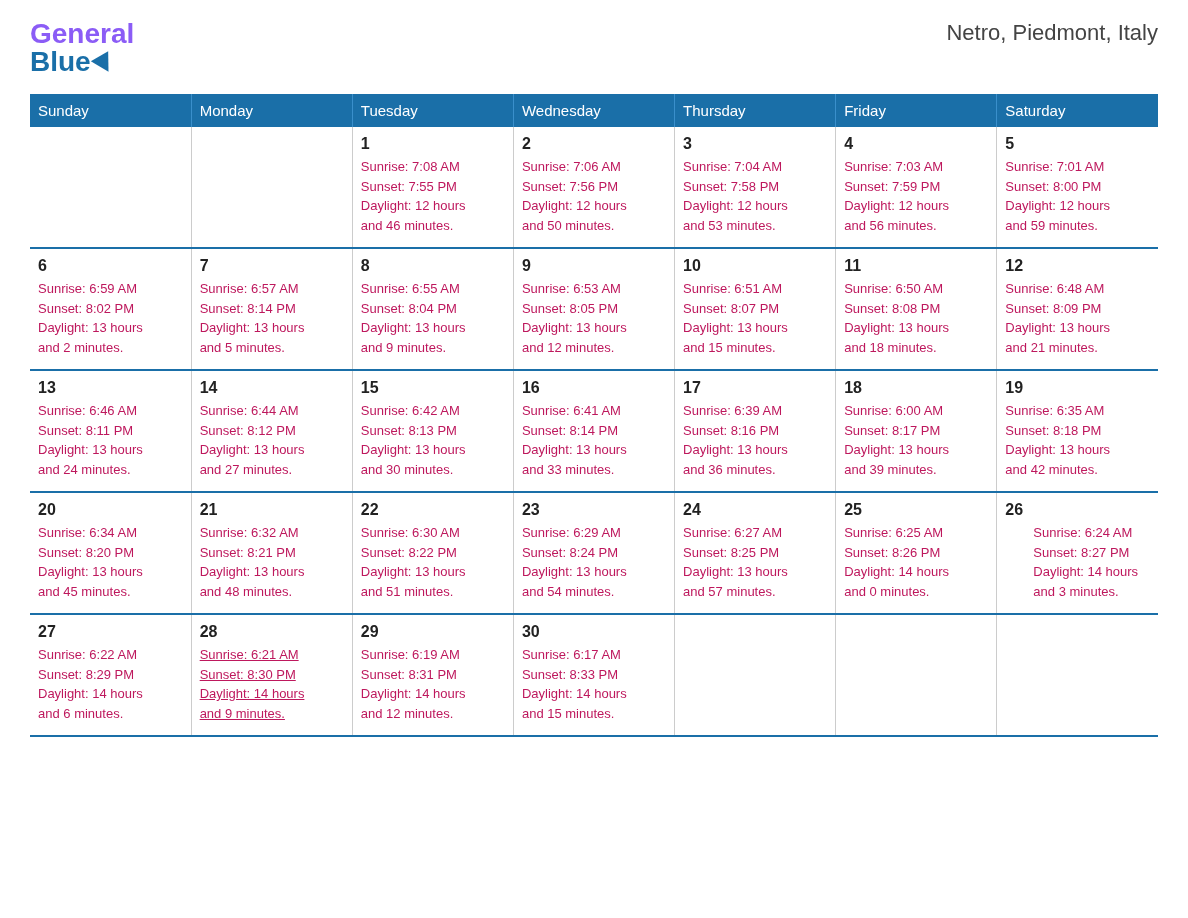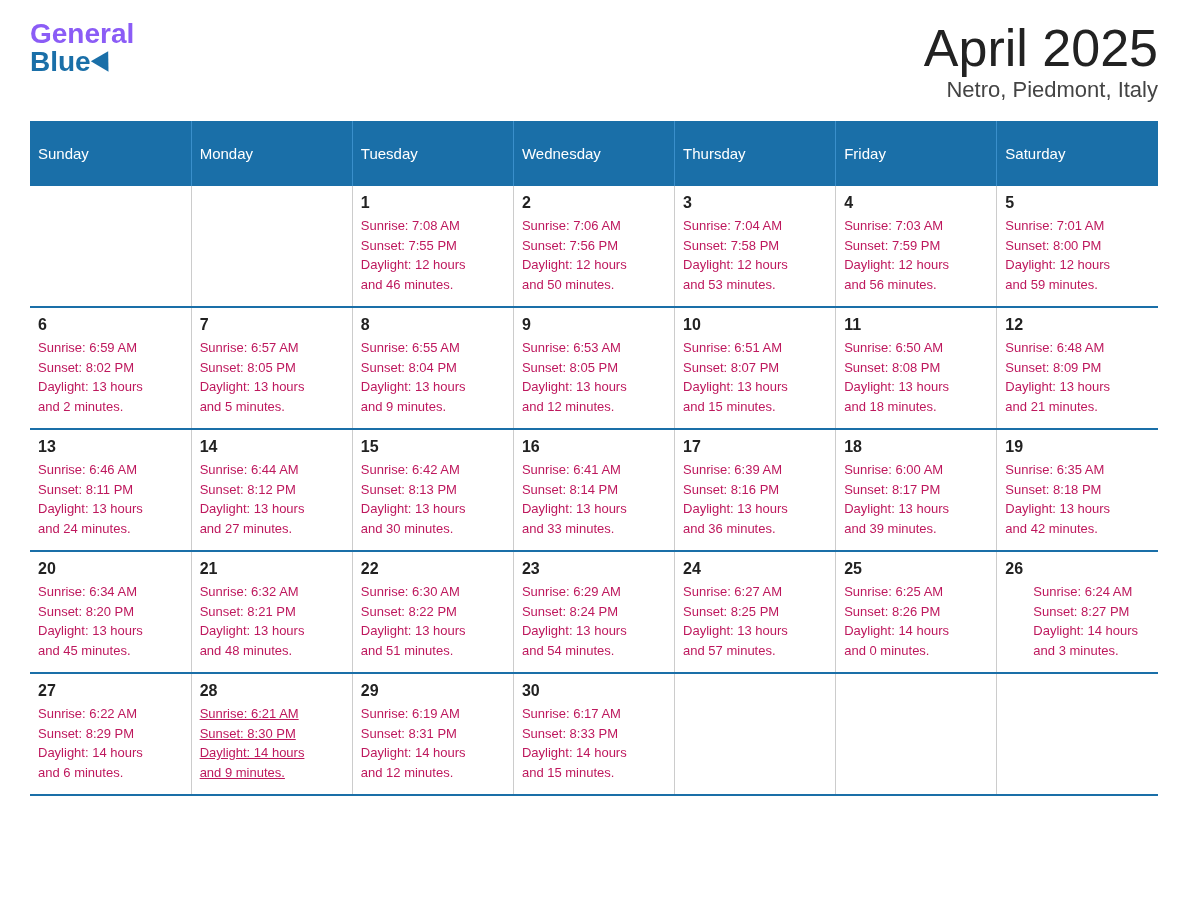--- a/index.html
+++ b/index.html
@@ -61,21 +61,21 @@
       color: #444;
     }
     table {
       width: 100%;
       border-collapse: collapse;
       font-size: 13.5px;
     }
     thead tr th {
       background-color: #1a6fa8;
       color: #fff;
-      padding: 24px 8px;
+      padding: 8px 8px;
       text-align: left;
       font-weight: normal;
       font-size: 15px;
       border-right: 1px solid #3a8fcb;
     }
     thead tr th:last-child {
       border-right: none;
     }
     tbody tr {
       border-bottom: 2px solid #1a6fa8;
@@ -107,21 +107,20 @@
 
 <div class="header-row">
   <div class="logo">
     <span class="logo-general">General</span>
     <span class="logo-blue">
       <span>Blue</span>
       <span class="logo-triangle"></span>
     </span>
   </div>
   <div class="title-block">
-    <h1>April 2025</h1>
     <h2>Netro, Piedmont, Italy</h2>
   </div>
 </div>
 
 <table>
   <thead>
     <tr>
       <th>Sunday</th>
       <th>Monday</th>
       <th>Tuesday</th>
@@ -175,21 +174,21 @@
         <td>
           <span class="day-num">6</span>
           <div class="day-detail" style="white-space: pre-line;">Sunrise: 6:59 AM
 Sunset: 8:02 PM
 Daylight: 13 hours
 and 2 minutes.</div>
         </td>
         <td>
           <span class="day-num">7</span>
           <div class="day-detail" style="white-space: pre-line;">Sunrise: 6:57 AM
-Sunset: 8:05 PM
+Sunset: 8:14 PM
 Daylight: 13 hours
 and 5 minutes.</div>
         </td>
         <td>
           <span class="day-num">8</span>
           <div class="day-detail" style="white-space: pre-line;">Sunrise: 6:55 AM
 Sunset: 8:04 PM
 Daylight: 13 hours
 and 9 minutes.</div>
         </td>

